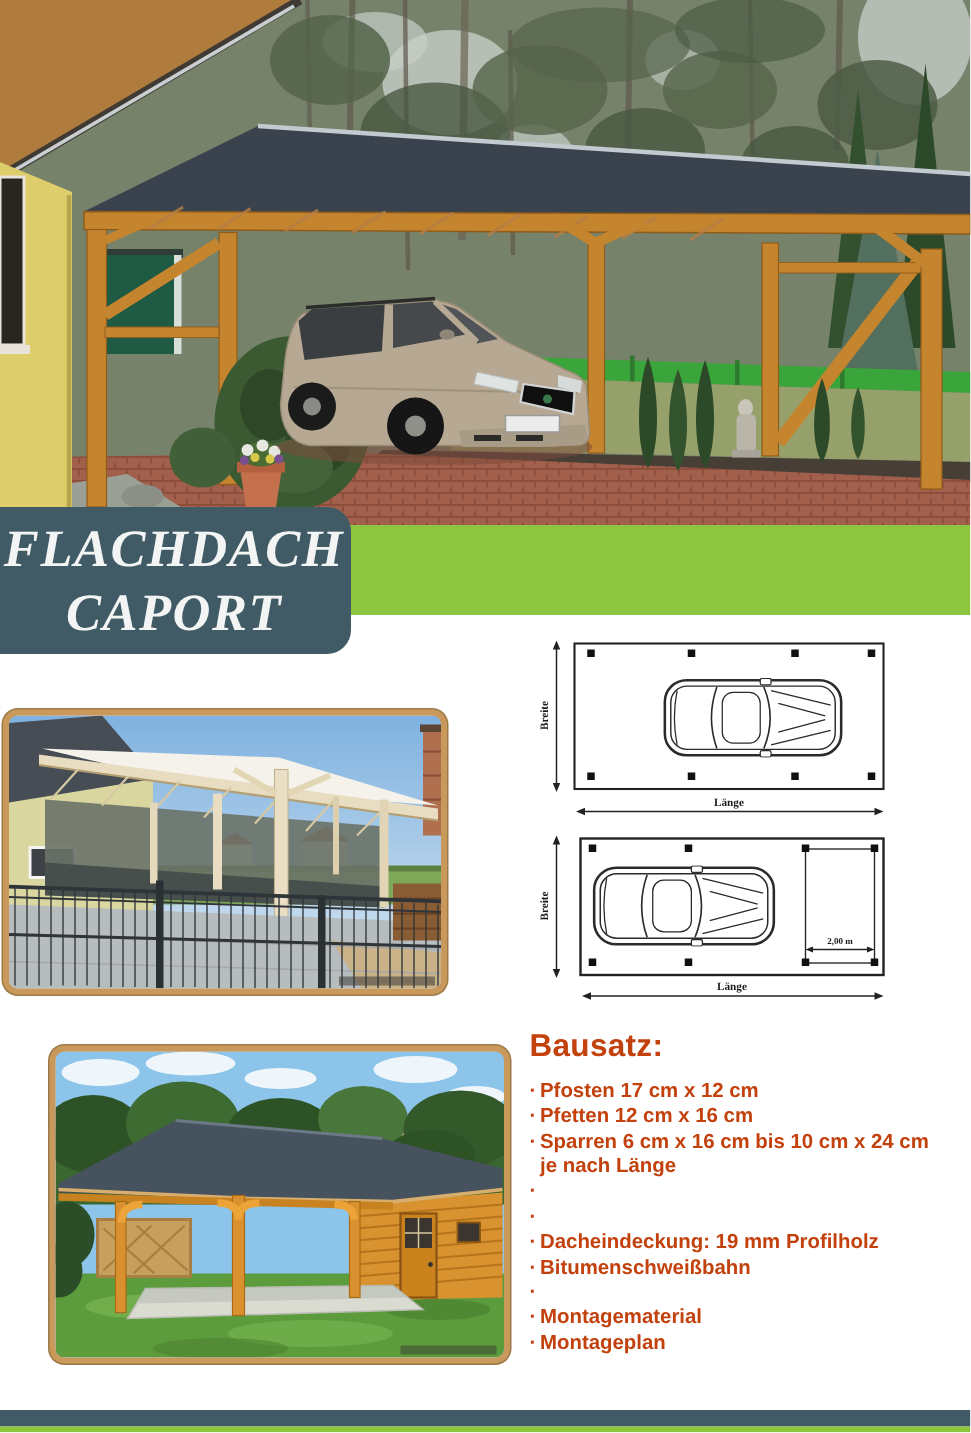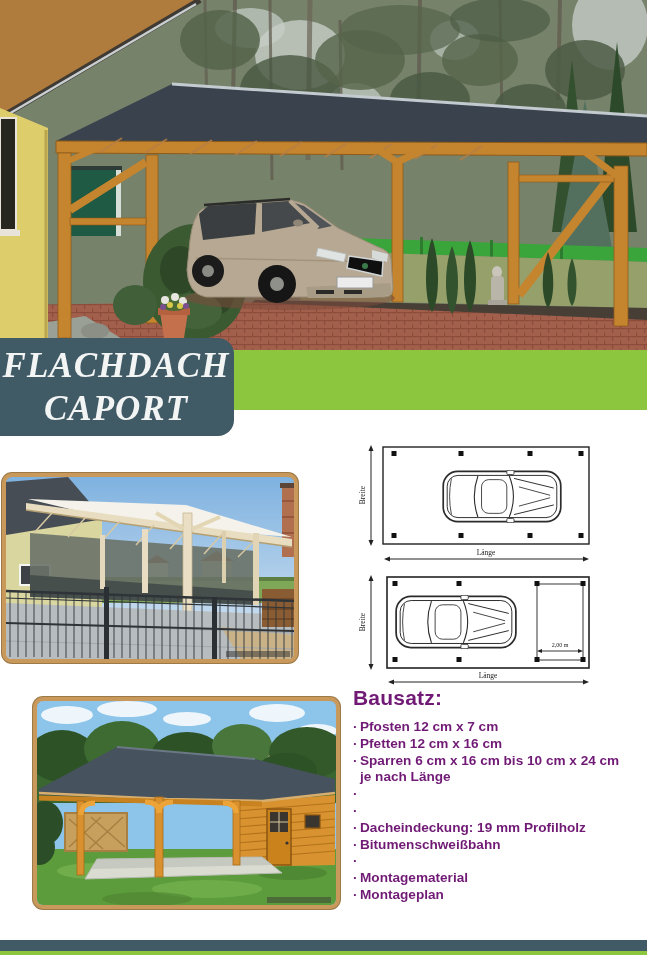--- a/index.html
+++ b/index.html
@@ -11,23 +11,23 @@
   .banner{position:absolute;left:-22px;top:338px;width:256px;height:98px;background:#405a66;
           border-radius:16px;z-index:5;display:flex;flex-direction:column;justify-content:center;
           align-items:center;padding-left:20px;box-sizing:border-box;
           color:#f3f5f5;font-family:"Liberation Serif","DejaVu Serif",serif;
           font-style:italic;font-weight:bold;font-size:35px;line-height:43px;letter-spacing:1px;text-align:center;}
   .frame{position:absolute;border:4px solid #c9995c;border-radius:10px;overflow:hidden;background:#eef0ee;
          box-shadow:inset 0 0 0 1px #7d5628, 0 0 0 1px #9c7a48;}
   .frame svg{display:block;width:100%;height:100%;}
   .frame.mid{left:2px;top:473px;width:288px;height:182px;}
   .frame.bottom{left:33px;top:697px;width:299px;height:204px;}
-  .diagrams{position:absolute;left:352px;top:440px;width:296px;height:266px;}
+  .diagrams{position:absolute;left:352px;top:422px;width:296px;height:266px;font-weight:bold;}
   .diagrams svg{display:block;width:100%;height:100%;}
-  .bausatz{position:absolute;left:353px;top:686px;width:292px;color:#701a75;}
+  .bausatz{position:absolute;left:353px;top:686px;width:292px;color:#c2410c;}
   .bausatz-heading{font-size:21px;font-weight:bold;letter-spacing:.2px;margin:0 0 9px 0;line-height:24px;}
   .b-row{display:flex;font-size:13.6px;font-weight:bold;line-height:16.8px;white-space:nowrap;}
   .b-dot{flex:0 0 7px;width:7px;}
   .bar-dark{position:absolute;left:0;top:940px;width:647px;height:11px;background:#405a66;}
   .bar-green{position:absolute;left:0;top:951px;width:647px;height:4px;background:#8cc63e;}
   text{font-family:"Liberation Serif","DejaVu Serif",serif;fill:#1a1a1a;}
 </style>
 </head>
 <body>
 
@@ -449,21 +449,21 @@
       </g>
       <rect x="230" y="196" width="64" height="6" fill="#3a3a36" opacity=".5"></rect>
     </svg>
   </div>
 
   <div class="bausatz">
     <div class="bausatz-heading">Bausatz:</div>
     <div>
       <div class="b-row">
           <span class="b-dot">·</span>
-          <span>Pfosten 12 cm x 7 cm</span>
+          <span>Pfosten 17 cm x 12 cm</span>
         </div>
       <div class="b-row">
           <span class="b-dot">·</span>
           <span>Pfetten 12 cm x 16 cm</span>
         </div>
       <div class="b-row">
           <span class="b-dot">·</span>
           <span>Sparren 6 cm x 16 cm bis 10 cm x 24 cm</span>
         </div>
       <div class="b-row cont">

